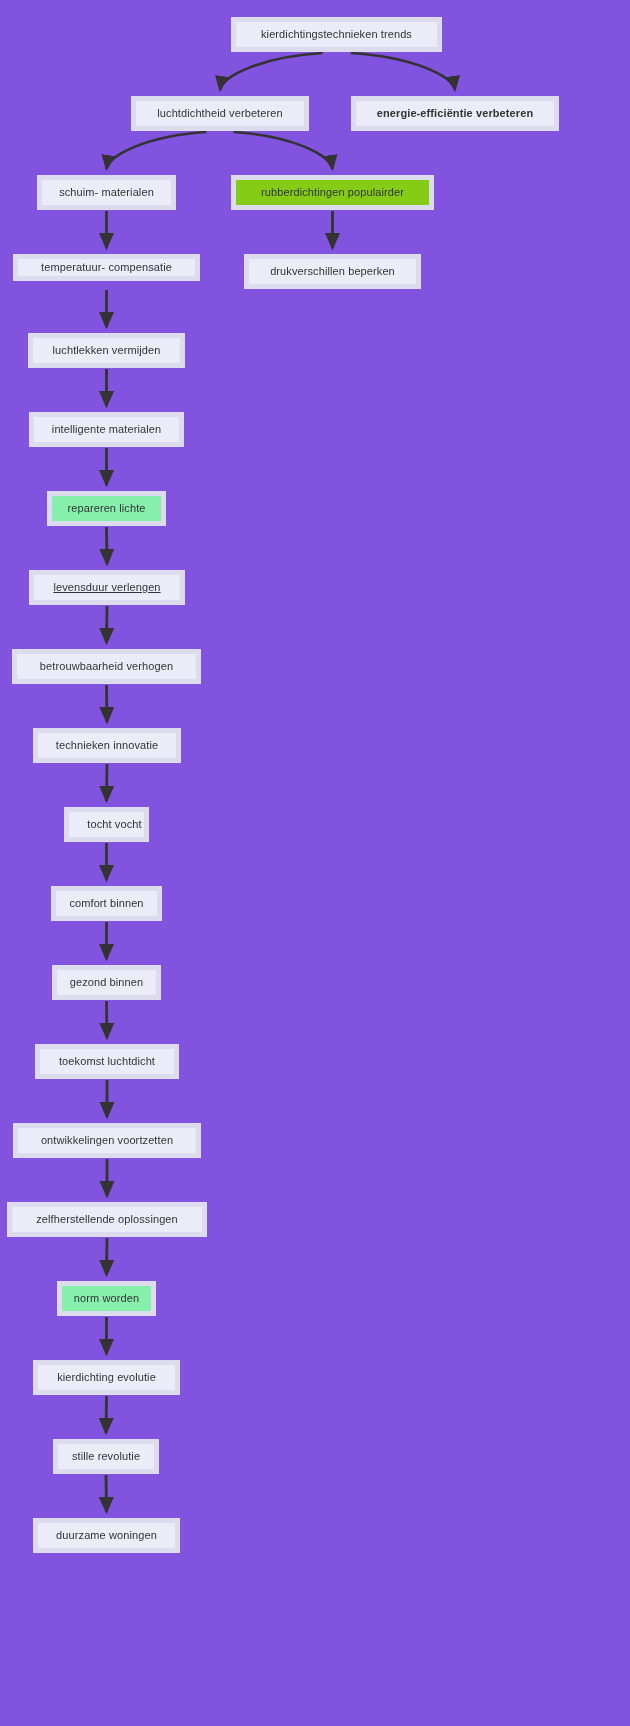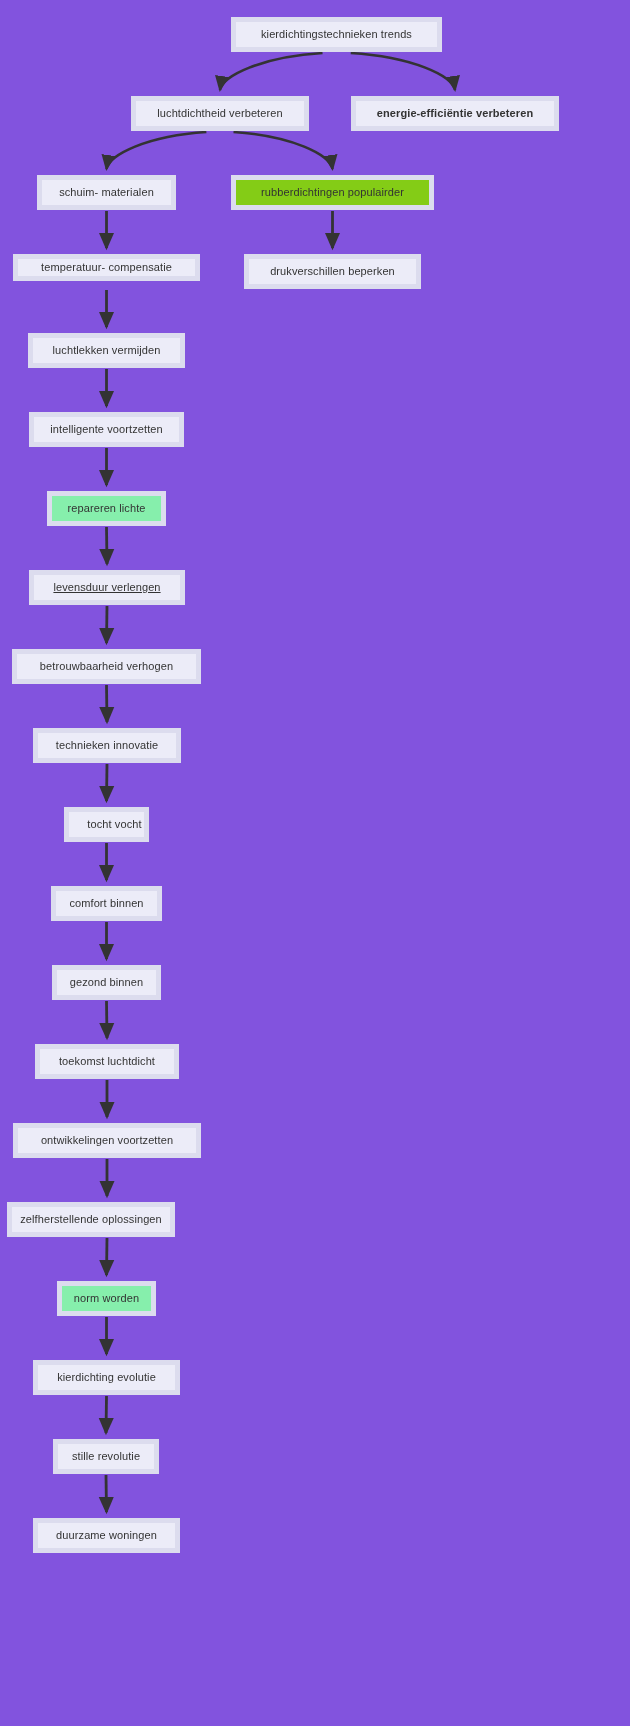--- a/index.html
+++ b/index.html
@@ -75,29 +75,29 @@
   </svg>
   <div id="node-layer">
       <div class="node" style="left: 231px; top: 17px; width: 211px; height: 35px; background: rgb(236, 236, 248); border-color: rgb(220, 220, 238); color: rgb(51, 51, 51);">kierdichtingstechnieken trends</div>
       <div class="node" style="left: 131px; top: 96px; width: 178px; height: 35px; background: rgb(236, 236, 248); border-color: rgb(220, 220, 238); color: rgb(51, 51, 51);">luchtdichtheid verbeteren</div>
       <div class="node" style="left: 351px; top: 96px; width: 208px; height: 35px; background: rgb(236, 236, 248); border-color: rgb(220, 220, 238); color: rgb(51, 51, 51); font-weight: bold;">energie-efficiëntie verbeteren</div>
       <div class="node" style="left: 37px; top: 175px; width: 139px; height: 35px; background: rgb(236, 236, 248); border-color: rgb(220, 220, 238); color: rgb(51, 51, 51);">schuim- materialen</div>
       <div class="node" style="left: 231px; top: 175px; width: 203px; height: 35px; background: #84cc16; border-color: rgb(220, 220, 238); color: rgb(51, 51, 51);">rubberdichtingen populairder</div>
       <div class="node" style="left: 13px; top: 254px; width: 187px; height: 27px; background: rgb(236, 236, 248); border-color: rgb(220, 220, 238); color: rgb(51, 51, 51);">temperatuur- compensatie</div>
       <div class="node" style="left: 244px; top: 254px; width: 177px; height: 35px; background: rgb(236, 236, 248); border-color: rgb(220, 220, 238); color: rgb(51, 51, 51);">drukverschillen beperken</div>
       <div class="node" style="left: 28px; top: 333px; width: 157px; height: 35px; background: rgb(236, 236, 248); border-color: rgb(220, 220, 238); color: rgb(51, 51, 51);">luchtlekken vermijden</div>
-      <div class="node" style="left: 29px; top: 412px; width: 155px; height: 35px; background: rgb(236, 236, 248); border-color: rgb(220, 220, 238); color: rgb(51, 51, 51);">intelligente voortzetten</div>
+      <div class="node" style="left: 29px; top: 412px; width: 155px; height: 35px; background: rgb(236, 236, 248); border-color: rgb(220, 220, 238); color: rgb(51, 51, 51);">intelligente materialen</div>
       <div class="node" style="left: 47px; top: 491px; width: 119px; height: 35px; background: #86efac; border-color: rgb(220, 220, 238); color: rgb(51, 51, 51);">repareren lichte</div>
       <div class="node" style="left: 29px; top: 570px; width: 156px; height: 35px; background: rgb(236, 236, 248); border-color: rgb(220, 220, 238); color: rgb(51, 51, 51); text-decoration: underline;">levensduur verlengen</div>
       <div class="node" style="left: 12px; top: 649px; width: 189px; height: 35px; background: rgb(236, 236, 248); border-color: rgb(220, 220, 238); color: rgb(51, 51, 51);">betrouwbaarheid verhogen</div>
       <div class="node" style="left: 33px; top: 728px; width: 148px; height: 35px; background: rgb(236, 236, 248); border-color: rgb(220, 220, 238); color: rgb(51, 51, 51);">technieken innovatie</div>
       <div class="node" style="left: 64px; top: 807px; width: 85px; height: 35px; background: rgb(236, 236, 248); border-color: rgb(220, 220, 238); color: rgb(51, 51, 51); padding-left: 16px;">tocht vocht</div>
       <div class="node" style="left: 51px; top: 886px; width: 111px; height: 35px; background: rgb(236, 236, 248); border-color: rgb(220, 220, 238); color: rgb(51, 51, 51);">comfort binnen</div>
       <div class="node" style="left: 52px; top: 965px; width: 109px; height: 35px; background: rgb(236, 236, 248); border-color: rgb(220, 220, 238); color: rgb(51, 51, 51);">gezond binnen</div>
       <div class="node" style="left: 35px; top: 1044px; width: 144px; height: 35px; background: rgb(236, 236, 248); border-color: rgb(220, 220, 238); color: rgb(51, 51, 51);">toekomst luchtdicht</div>
       <div class="node" style="left: 13px; top: 1123px; width: 188px; height: 35px; background: rgb(236, 236, 248); border-color: rgb(220, 220, 238); color: rgb(51, 51, 51);">ontwikkelingen voortzetten</div>
-      <div class="node" style="left: 7px; top: 1202px; width: 168px; height: 35px; background: rgb(236, 236, 248); border-color: rgb(220, 220, 238); color: rgb(51, 51, 51);">zelfherstellende oplossingen</div>
+      <div class="node" style="left: 7px; top: 1202px; width: 200px; height: 35px; background: rgb(236, 236, 248); border-color: rgb(220, 220, 238); color: rgb(51, 51, 51);">zelfherstellende oplossingen</div>
       <div class="node" style="left: 57px; top: 1281px; width: 99px; height: 35px; background: #86efac; border-color: rgb(220, 220, 238); color: rgb(51, 51, 51);">norm worden</div>
       <div class="node" style="left: 33px; top: 1360px; width: 147px; height: 35px; background: rgb(236, 236, 248); border-color: rgb(220, 220, 238); color: rgb(51, 51, 51);">kierdichting evolutie</div>
       <div class="node" style="left: 53px; top: 1439px; width: 106px; height: 35px; background: rgb(236, 236, 248); border-color: rgb(220, 220, 238); color: rgb(51, 51, 51);">stille revolutie</div>
       <div class="node" style="left: 33px; top: 1518px; width: 147px; height: 35px; background: rgb(236, 236, 248); border-color: rgb(220, 220, 238); color: rgb(51, 51, 51);">duurzame woningen</div>
     </div>
 </div>
 
 </body></html>

